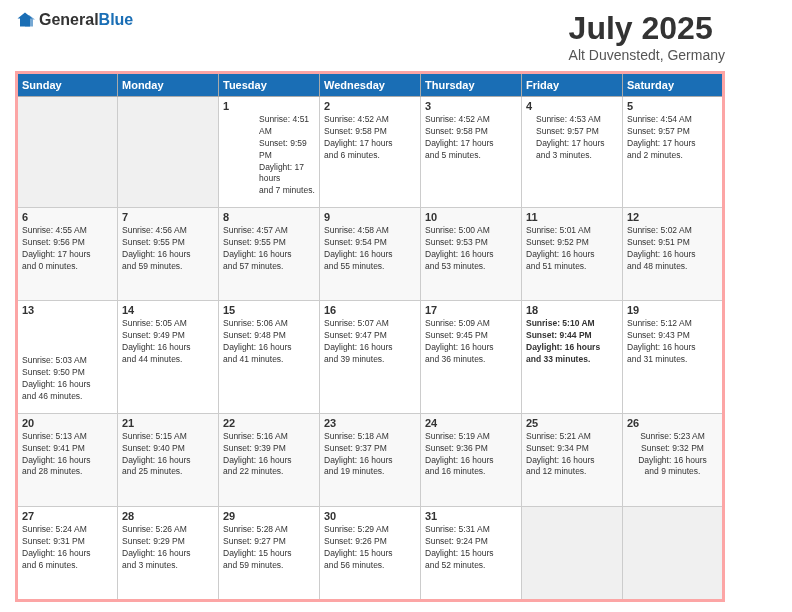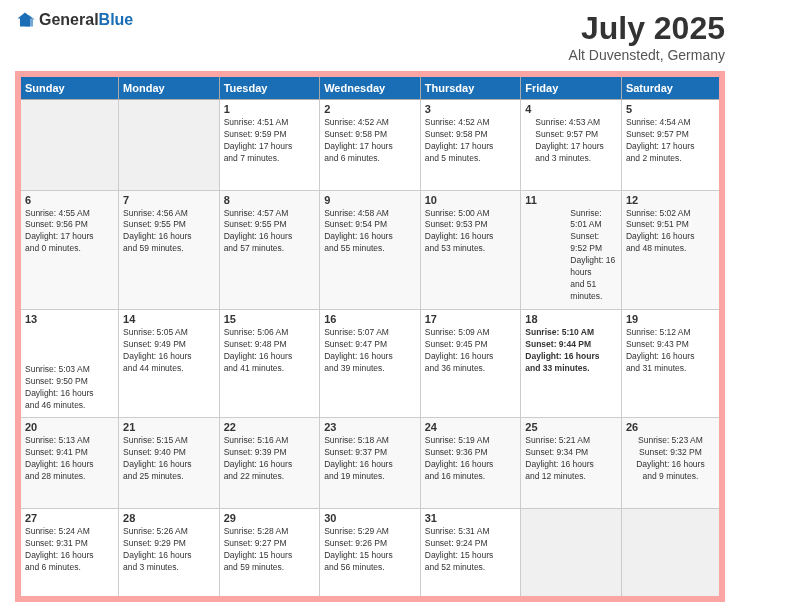--- a/index.html
+++ b/index.html
@@ -36,34 +36,33 @@
     .logo-text-blue {
       font-size: 16px;
       font-weight: bold;
       color: #1a6eb5;
     }
     .logo-icon {
       width: 20px;
       height: 20px;
     }
     .title-area {
-      text-align: right;
     }
     .month-title {
       font-size: 32px;
       font-weight: bold;
       color: #333;
     }
     .location-title {
       font-size: 14px;
       color: #555;
     }
     .calendar {
       flex: 1;
-      border: 6px solid #fca5a5;
+      border: 3px solid #fca5a5;
       border-collapse: collapse;
       width: 100%;
       table-layout: fixed;
     }
     .calendar th {
       background: #1a6eb5;
       color: #fff;
       font-size: 11px;
       padding: 5px 4px;
       text-align: left;
@@ -132,21 +131,21 @@
         <th>Friday</th>
         <th>Saturday</th>
       </tr>
     </thead>
     <tbody id="calendar-body">
     <tr class="week-row">
           <td class="empty-cell"></td>
           <td class="empty-cell"></td>
           <td>
             <span class="day-number">1</span>
-            <div class="day-info" style="white-space: pre-line;">Sunrise: 4:51 AM
+            <div class="day-info" style="white-space: pre-line; margin-left: 36px;">Sunrise: 4:51 AM
 Sunset: 9:59 PM
 Daylight: 17 hours
 and 7 minutes.</div>
           </td>
           <td>
             <span class="day-number">2</span>
             <div class="day-info" style="white-space: pre-line;">Sunrise: 4:52 AM
 Sunset: 9:58 PM
 Daylight: 17 hours
 and 6 minutes.</div>
@@ -204,21 +203,21 @@
           </td>
           <td>
             <span class="day-number">10</span>
             <div class="day-info" style="white-space: pre-line;">Sunrise: 5:00 AM
 Sunset: 9:53 PM
 Daylight: 16 hours
 and 53 minutes.</div>
           </td>
           <td>
             <span class="day-number">11</span>
-            <div class="day-info" style="white-space: pre-line; margin-left: 45px;">Sunrise: 5:01 AM
+            <div class="day-info" style="white-space: pre-line;">Sunrise: 5:01 AM
 Sunset: 9:52 PM
 Daylight: 16 hours
 and 51 minutes.</div>
           </td>
           <td>
             <span class="day-number">12</span>
             <div class="day-info" style="white-space: pre-line;">Sunrise: 5:02 AM
 Sunset: 9:51 PM
 Daylight: 16 hours
 and 48 minutes.</div>

